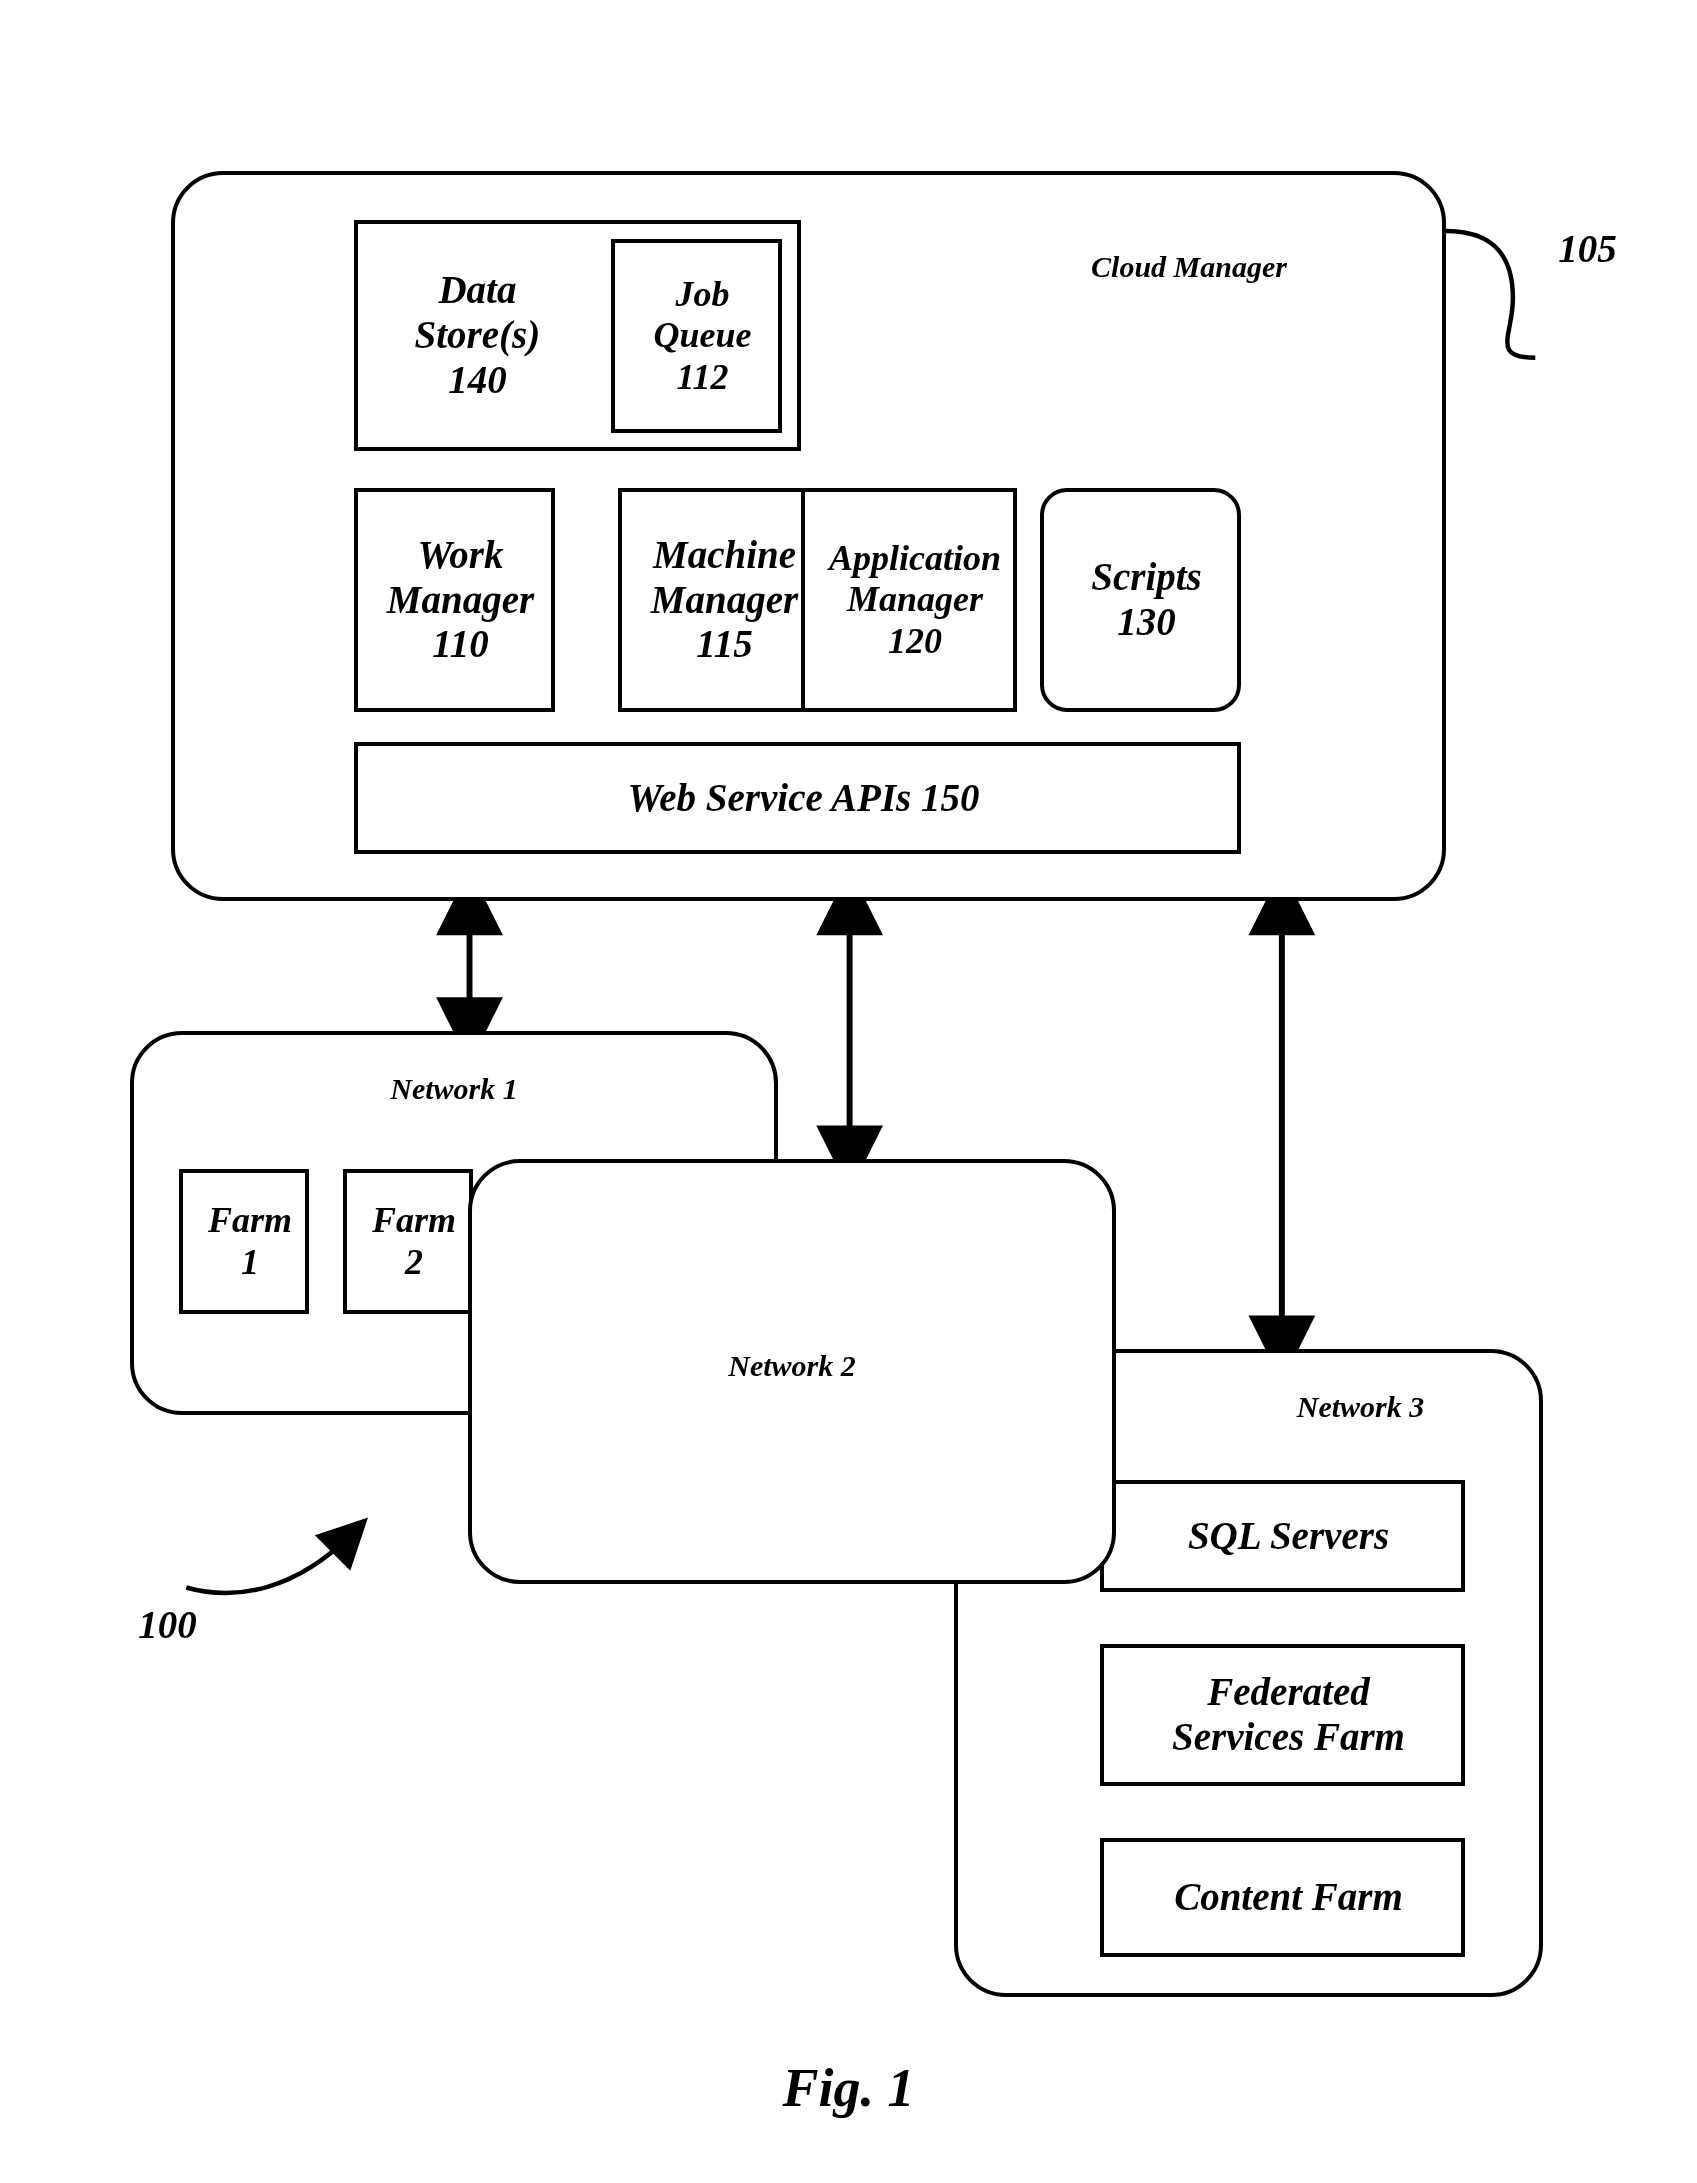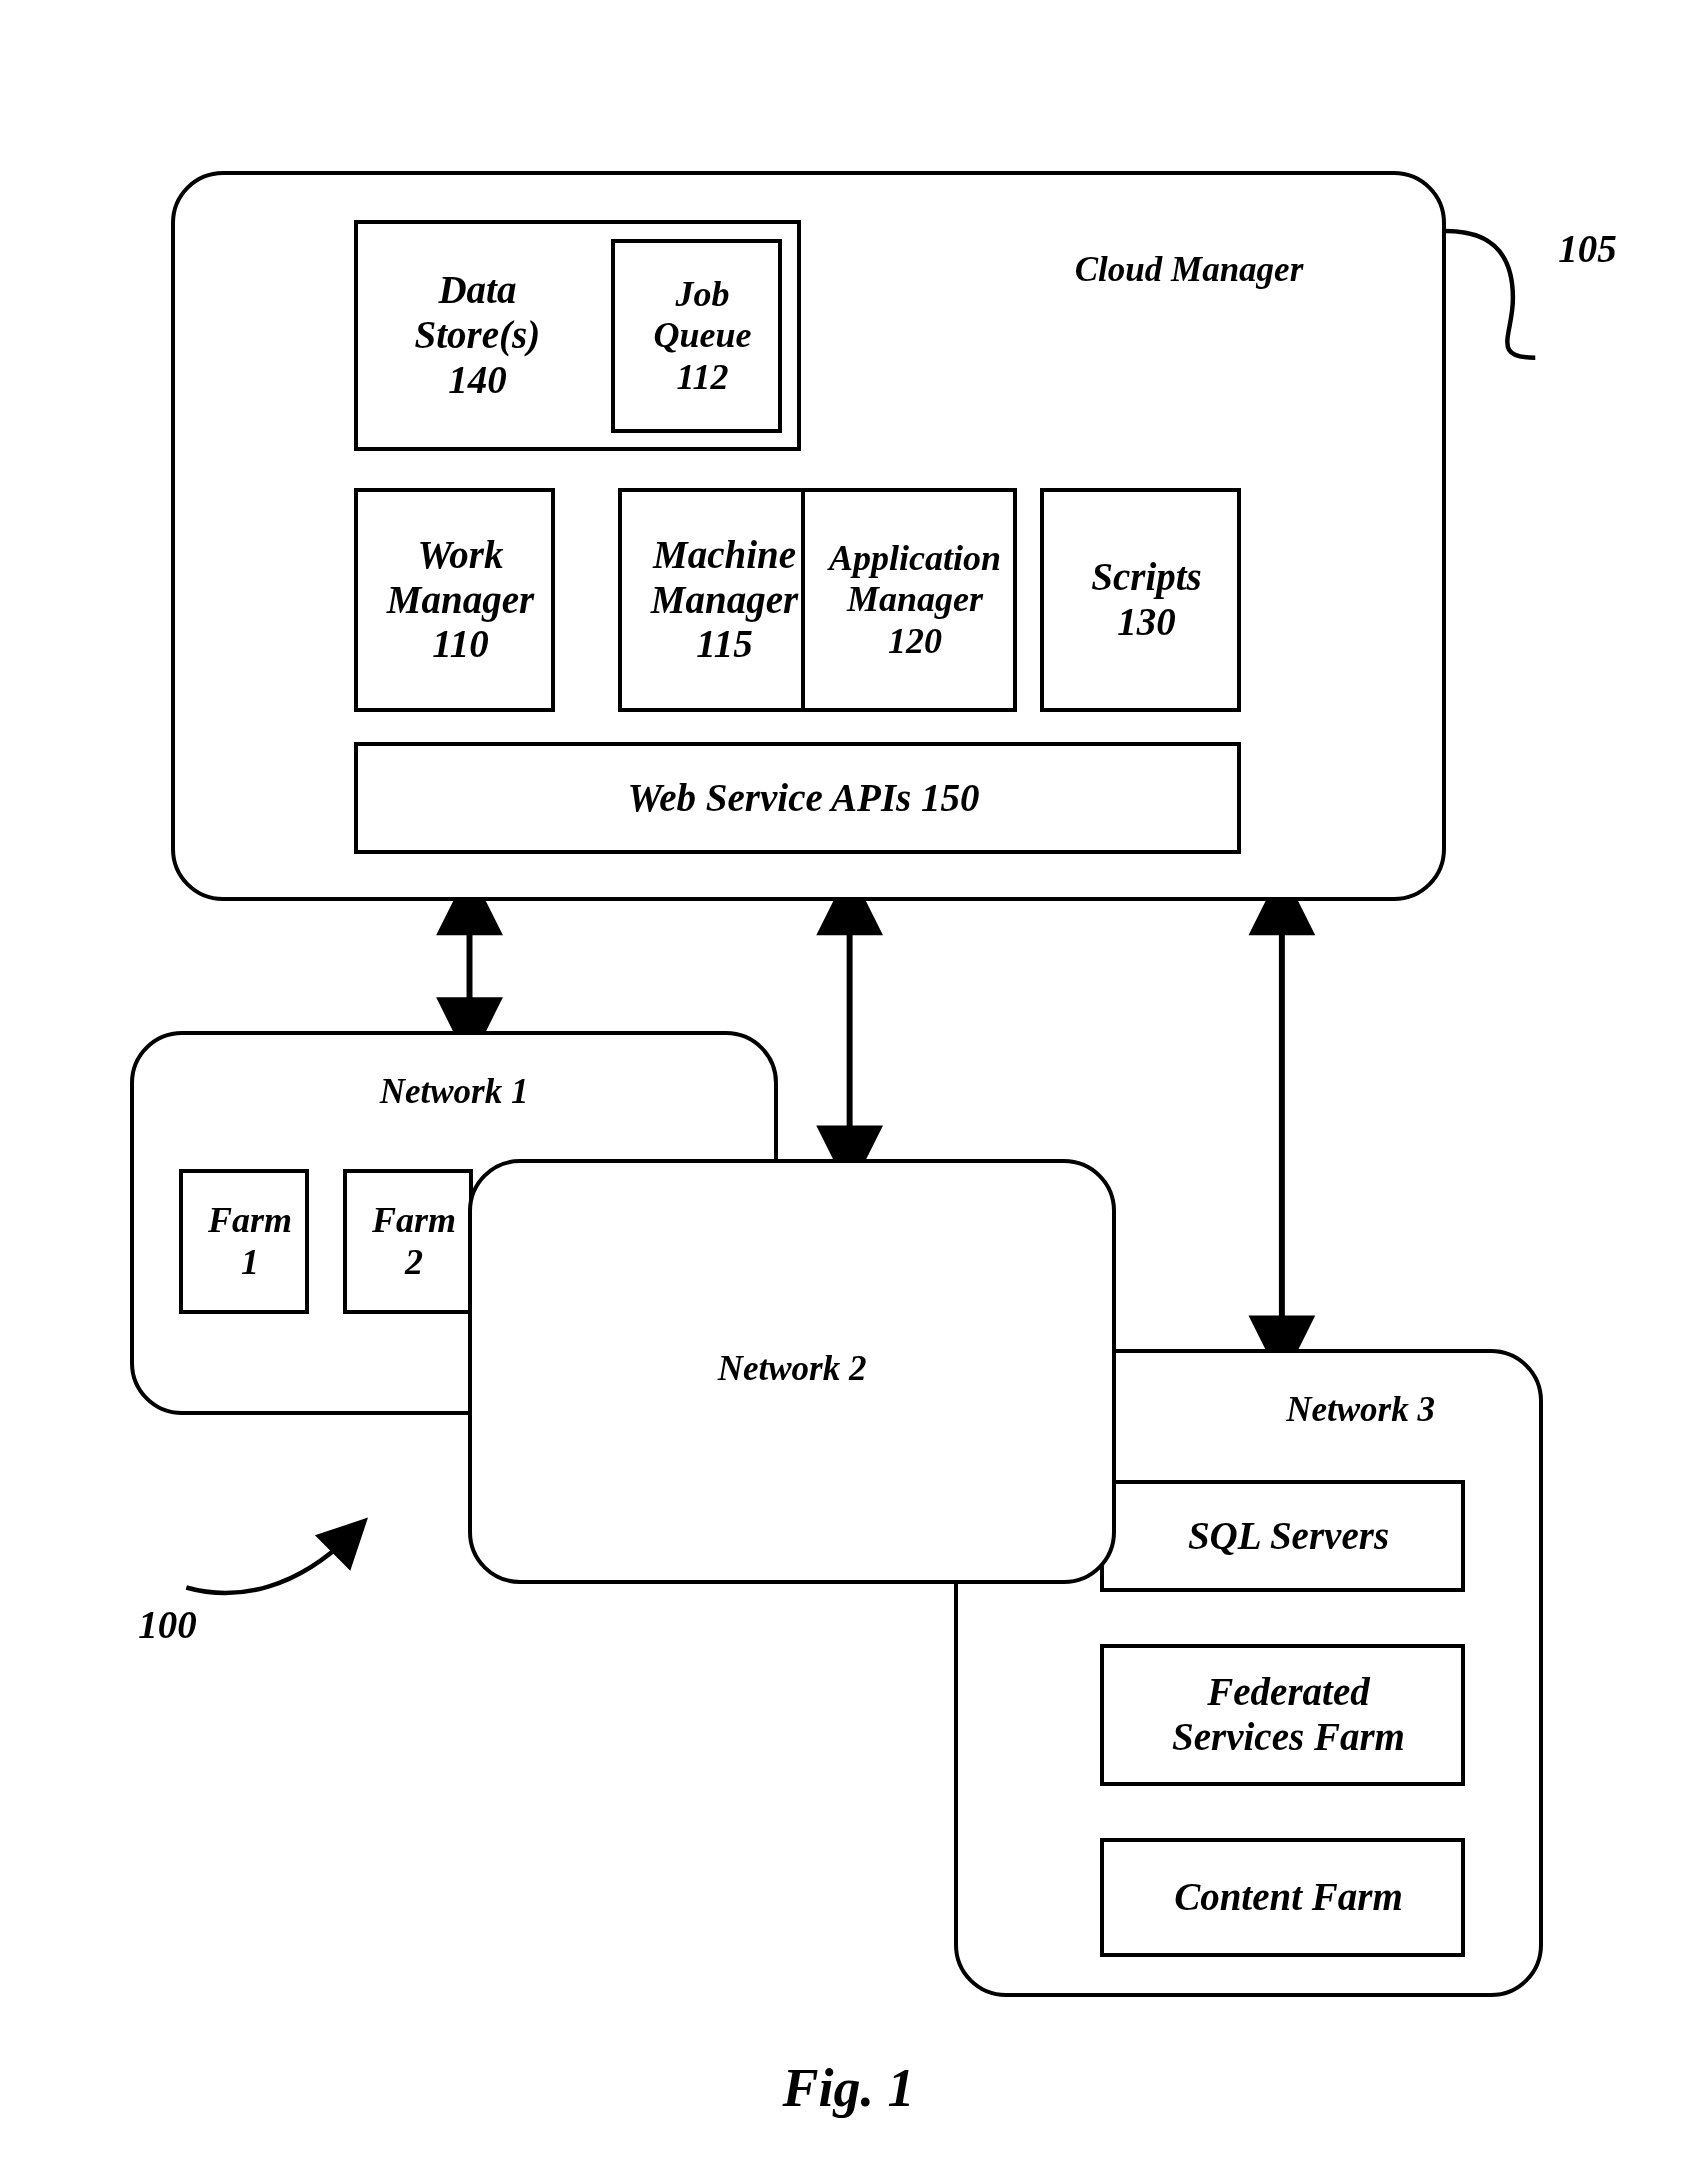--- a/index.html
+++ b/index.html
@@ -37,21 +37,21 @@
     line-height: 1.15;
     padding-left: 12px;
   }
   .label {
     position: absolute;
     text-align: center;
     line-height: 1.15;
   }
   .fs48 { font-size: 36px; }
   .fs52 { font-size: 39px; }
-  .fs60 { font-size: 35px; }
+  .fs60 { font-size: 30px; }
   .fs72 { font-size: 54px; }
   svg.overlay {
     position: absolute;
     left: 0; top: 0;
     width: 1697px;
     height: 2183px;
     pointer-events: none;
   }
 </style>
 </head>
@@ -94,21 +94,21 @@
 110</div>
 
     <div class="box fs52" style="left:403px; top:313px; width:201px; height:224px; white-space:pre-line;margin-left:40px;">Machine
 Manager
 115</div>
 
     <div class="box fs48" style="left:626px; top:313px; width:216px; height:224px; white-space:pre-line;">Application
 Manager
 120</div>
 
-    <div class="box fs52" style="left:865px; top:313px; width:201px; height:224px; white-space:pre-line;">Scripts
+    <div class="box fs52" style="left:865px; top:313px; width:201px; height:224px; white-space:pre-line;border-radius:27px;">Scripts
 130</div>
 
     <div class="box fs52" style="left:179px; top:567px; width:887px; height:112px;">Web Service APIs 150</div>
   </div>
 
   <div class="label fs52" style="left:1543px; top:227px; width:89px;">105</div>
 
   <div class="rbox" style="left:130px; top:1031px; width:648px; height:384px;">
     <div class="label fs60" style="left:0; right:0; top:37px; text-align:center;">Network 1</div>
 

